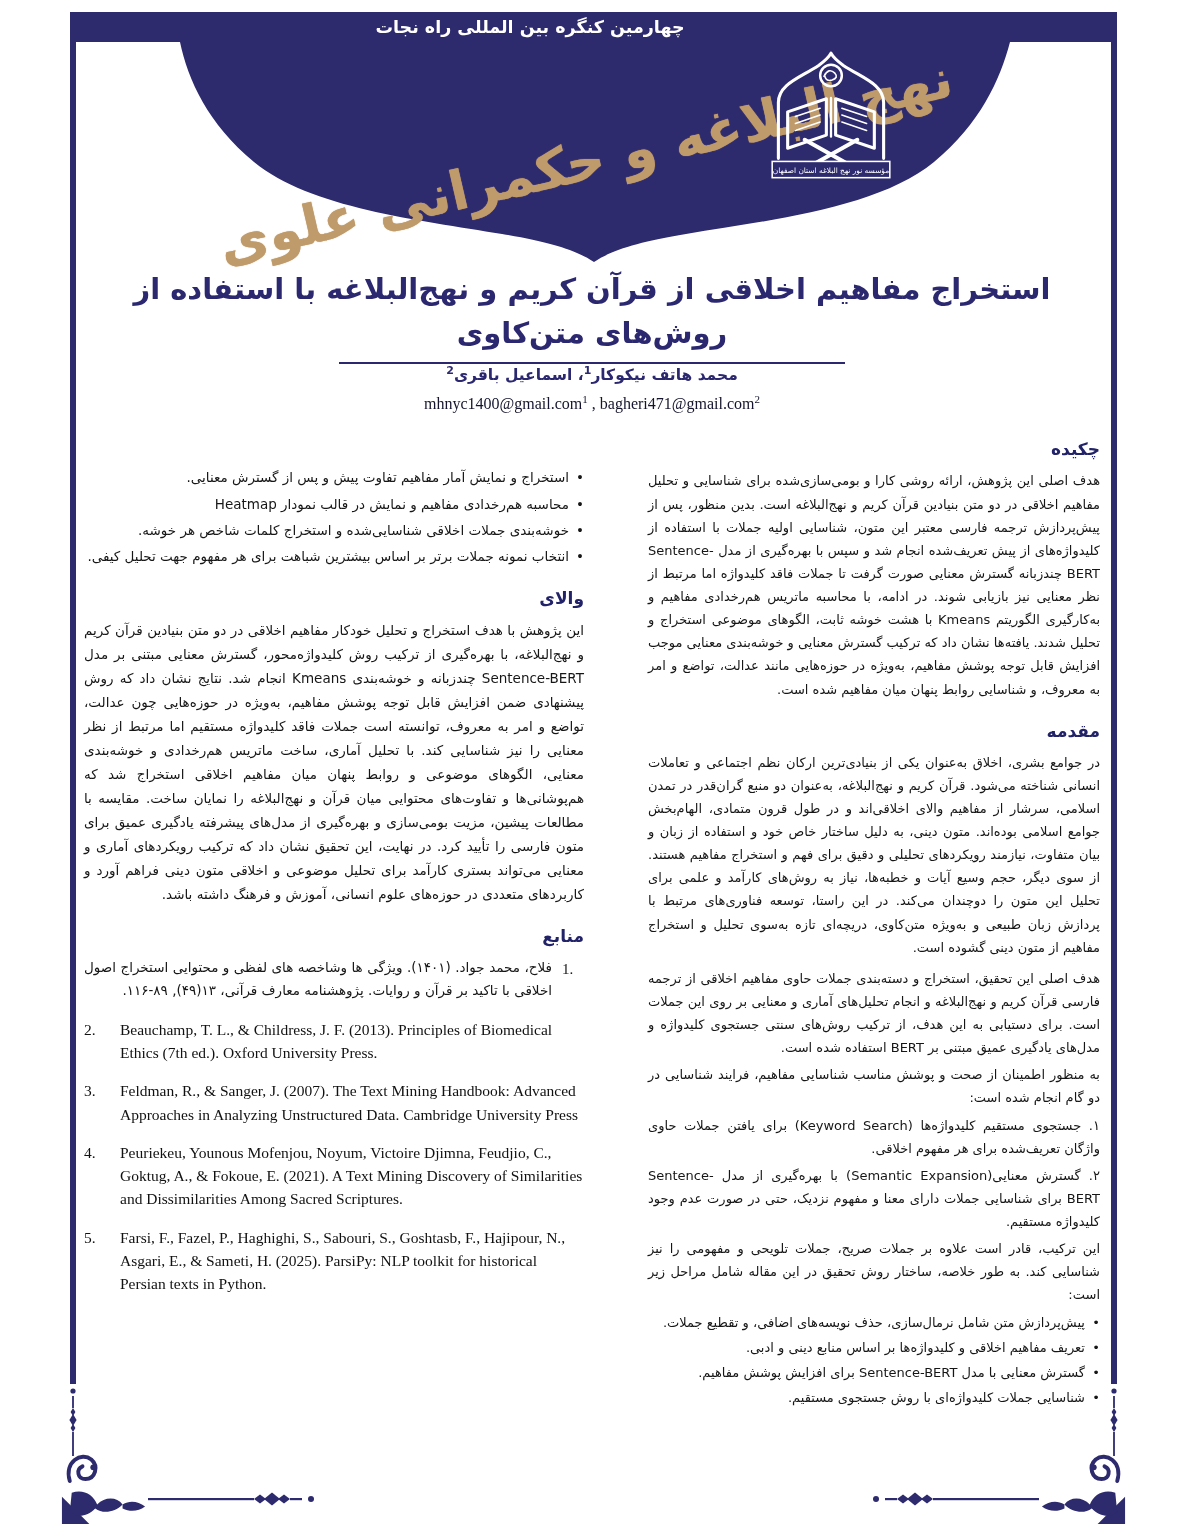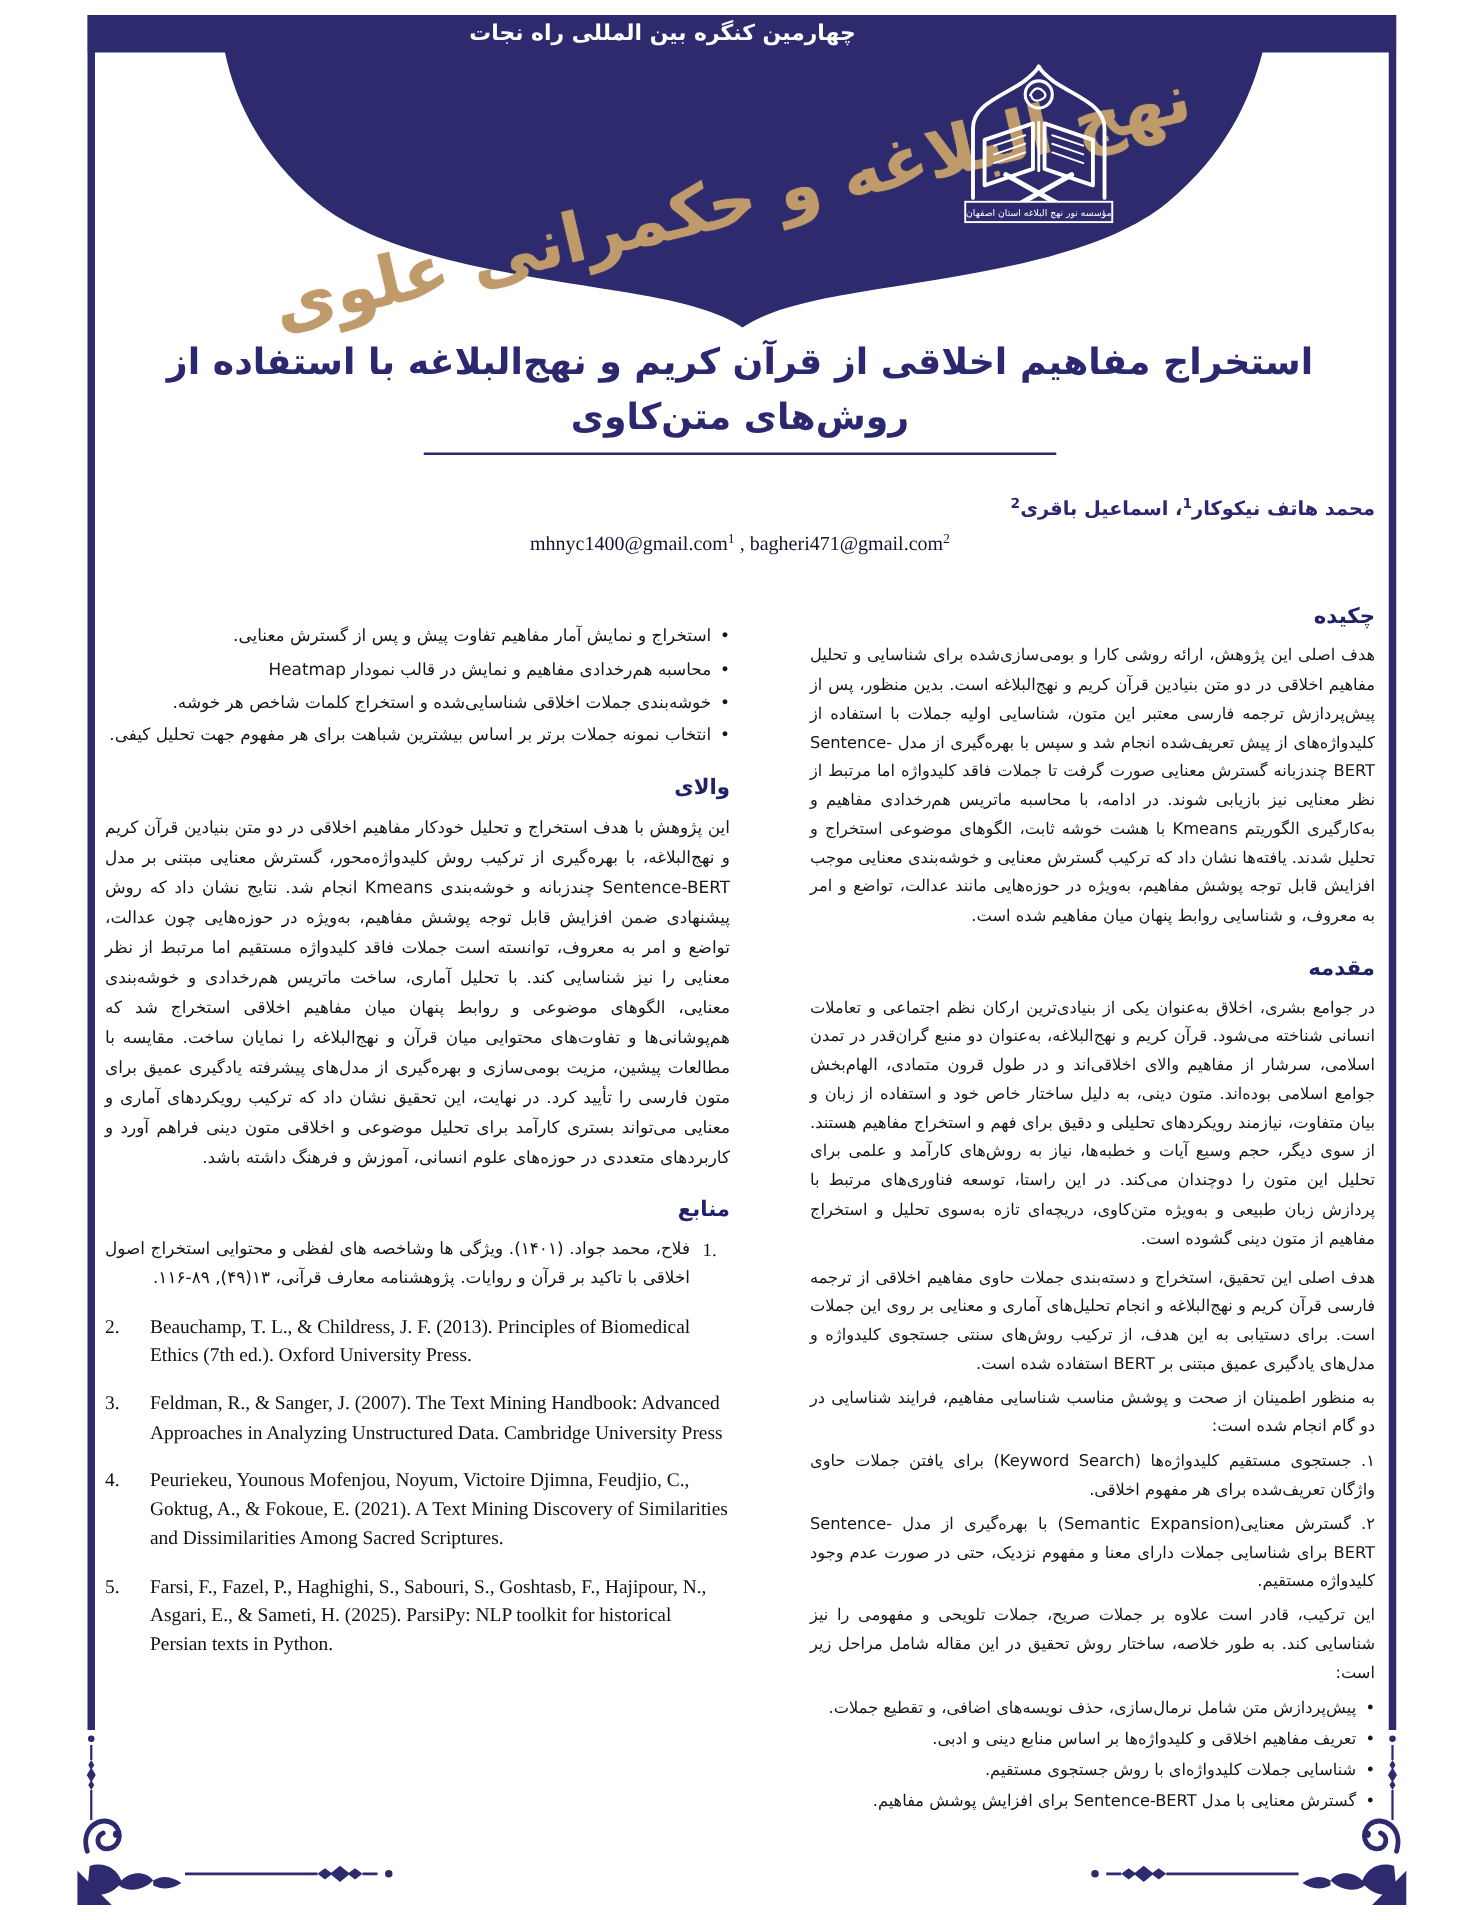--- a/index.html
+++ b/index.html
@@ -21,33 +21,33 @@
   .callig{display:inline-block;transform:rotate(-13deg);color:#bf9a6a;
           font-size:54px;font-weight:bold;direction:rtl;white-space:nowrap;
           text-shadow:0 0 1px #bf9a6a}
   .logo-svg{position:absolute;left:752px;top:50px;width:158px;height:130px}
 
   
   .content{position:relative;padding:268px 87px 0 84px}
   .paper-title{color:#2b2870;text-align:center;font-size:29px;font-weight:bold;
                line-height:1.5;direction:rtl}
   .paper-title .underlined{display:inline-block;padding:0 118px 7px;border-bottom:2.5px solid #2b2870}
-  .authors{margin-top:32px;text-align:right;color:#2b2870;font-weight:bold;
+  .authors{margin-top:0;text-align:center;color:#2b2870;font-weight:bold;
            font-size:15.5px;direction:rtl}
   .authors sup{font-size:11px}
   .emails{margin-top:9px;text-align:center;font-family:"Liberation Serif","DejaVu Serif",serif;
           font-size:16px;color:#14142e;direction:ltr}
   .emails sup{font-size:11px}
 
   
   .columns{display:flex;justify-content:space-between;direction:rtl;margin-top:26px}
   .col-a{width:452px}
   .col-b{width:500px;padding-top:26px}
   h2.sec{color:#222268;font-size:17px;font-weight:bold;margin:20px 0 10px;direction:rtl}
-  h2.sec.first{margin-top:12px}
+  h2.sec.first{margin-top:0}
   p.fa{font-size:13px;line-height:1.78;text-align:justify;color:#161616;direction:rtl;margin-bottom:8px}
   p.fa.tight{margin-bottom:4px}
   .col-b p.fa{font-size:13.5px}
   .bullet{position:relative;padding-right:15px;font-size:13px;line-height:1.78;
           text-align:justify;color:#161616;direction:rtl;margin-bottom:2px}
   .col-b .bullet{font-size:13.5px}
   .bullet::before{content:"•";position:absolute;right:0;top:0;color:#161616}
 
   
   .ref{display:flex;gap:10px;margin-bottom:15px}
@@ -132,22 +132,22 @@
         <h2 class="sec">مقدمه</h2>
         <p class="fa">در جوامع بشری، اخلاق به‌عنوان یکی از بنیادی‌ترین ارکان نظم اجتماعی و تعاملات انسانی شناخته می‌شود. قرآن کریم و نهج‌البلاغه، به‌عنوان دو منبع گران‌قدر در تمدن اسلامی، سرشار از مفاهیم والای اخلاقی‌اند و در طول قرون متمادی، الهام‌بخش جوامع اسلامی بوده‌اند. متون دینی، به دلیل ساختار خاص خود و استفاده از زبان و بیان متفاوت، نیازمند رویکردهای تحلیلی و دقیق برای فهم و استخراج مفاهیم هستند. از سوی دیگر، حجم وسیع آیات و خطبه‌ها، نیاز به روش‌های کارآمد و علمی برای تحلیل این متون را دوچندان می‌کند. در این راستا، توسعه فناوری‌های مرتبط با پردازش زبان طبیعی و به‌ویژه متن‌کاوی، دریچه‌ای تازه به‌سوی تحلیل و استخراج مفاهیم از متون دینی گشوده است.</p>
 
         <p class="fa tight">هدف اصلی این تحقیق، استخراج و دسته‌بندی جملات حاوی مفاهیم اخلاقی از ترجمه فارسی قرآن کریم و نهج‌البلاغه و انجام تحلیل‌های آماری و معنایی بر روی این جملات است. برای دستیابی به این هدف، از ترکیب روش‌های سنتی جستجوی کلیدواژه و مدل‌های یادگیری عمیق مبتنی بر BERT استفاده شده است.</p>
         <p class="fa tight">به منظور اطمینان از صحت و پوشش مناسب شناسایی مفاهیم، فرایند شناسایی در دو گام انجام شده است:</p>
         <p class="fa tight">۱. جستجوی مستقیم کلیدواژه‌ها (Keyword Search) برای یافتن جملات حاوی واژگان تعریف‌شده برای هر مفهوم اخلاقی.</p>
         <p class="fa tight">۲. گسترش معنایی(Semantic Expansion) با بهره‌گیری از مدل Sentence-BERT برای شناسایی جملات دارای معنا و مفهوم نزدیک، حتی در صورت عدم وجود کلیدواژه مستقیم.</p>
         <p class="fa tight">این ترکیب، قادر است علاوه بر جملات صریح، جملات تلویحی و مفهومی را نیز شناسایی کند. به طور خلاصه، ساختار روش تحقیق در این مقاله شامل مراحل زیر است:</p>
         <div class="bullet">پیش‌پردازش متن شامل نرمال‌سازی، حذف نویسه‌های اضافی، و تقطیع جملات.</div>
         <div class="bullet">تعریف مفاهیم اخلاقی و کلیدواژه‌ها بر اساس منابع دینی و ادبی.</div>
+        <div class="bullet">گسترش معنایی با مدل Sentence-BERT برای افزایش پوشش مفاهیم.</div>
         <div class="bullet">شناسایی جملات کلیدواژه‌ای با روش جستجوی مستقیم.</div>
-        <div class="bullet">گسترش معنایی با مدل Sentence-BERT برای افزایش پوشش مفاهیم.</div>
       </section>
 
       <section class="col-b">
         <div class="bullet">استخراج و نمایش آمار مفاهیم تفاوت پیش و پس از گسترش معنایی.</div>
         <div class="bullet">محاسبه هم‌رخدادی مفاهیم و نمایش در قالب نمودار Heatmap</div>
         <div class="bullet">خوشه‌بندی جملات اخلاقی شناسایی‌شده و استخراج کلمات شاخص هر خوشه.</div>
         <div class="bullet">انتخاب نمونه جملات برتر بر اساس بیشترین شباهت برای هر مفهوم جهت تحلیل کیفی.</div>
 
         <h2 class="sec">والای</h2>
         <p class="fa">این پژوهش با هدف استخراج و تحلیل خودکار مفاهیم اخلاقی در دو متن بنیادین قرآن کریم و نهج‌البلاغه، با بهره‌گیری از ترکیب روش کلیدواژه‌محور، گسترش معنایی مبتنی بر مدل Sentence-BERT چندزبانه و خوشه‌بندی Kmeans انجام شد. نتایج نشان داد که روش پیشنهادی ضمن افزایش قابل توجه پوشش مفاهیم، به‌ویژه در حوزه‌هایی چون عدالت، تواضع و امر به معروف، توانسته است جملات فاقد کلیدواژه مستقیم اما مرتبط از نظر معنایی را نیز شناسایی کند. با تحلیل آماری، ساخت ماتریس هم‌رخدادی و خوشه‌بندی معنایی، الگوهای موضوعی و روابط پنهان میان مفاهیم اخلاقی استخراج شد که هم‌پوشانی‌ها و تفاوت‌های محتوایی میان قرآن و نهج‌البلاغه را نمایان ساخت. مقایسه با مطالعات پیشین، مزیت بومی‌سازی و بهره‌گیری از مدل‌های پیشرفته یادگیری عمیق برای متون فارسی را تأیید کرد. در نهایت، این تحقیق نشان داد که ترکیب رویکردهای آماری و معنایی می‌تواند بستری کارآمد برای تحلیل موضوعی و اخلاقی متون دینی فراهم آورد و کاربردهای متعددی در حوزه‌های علوم انسانی، آموزش و فرهنگ داشته باشد.</p>

